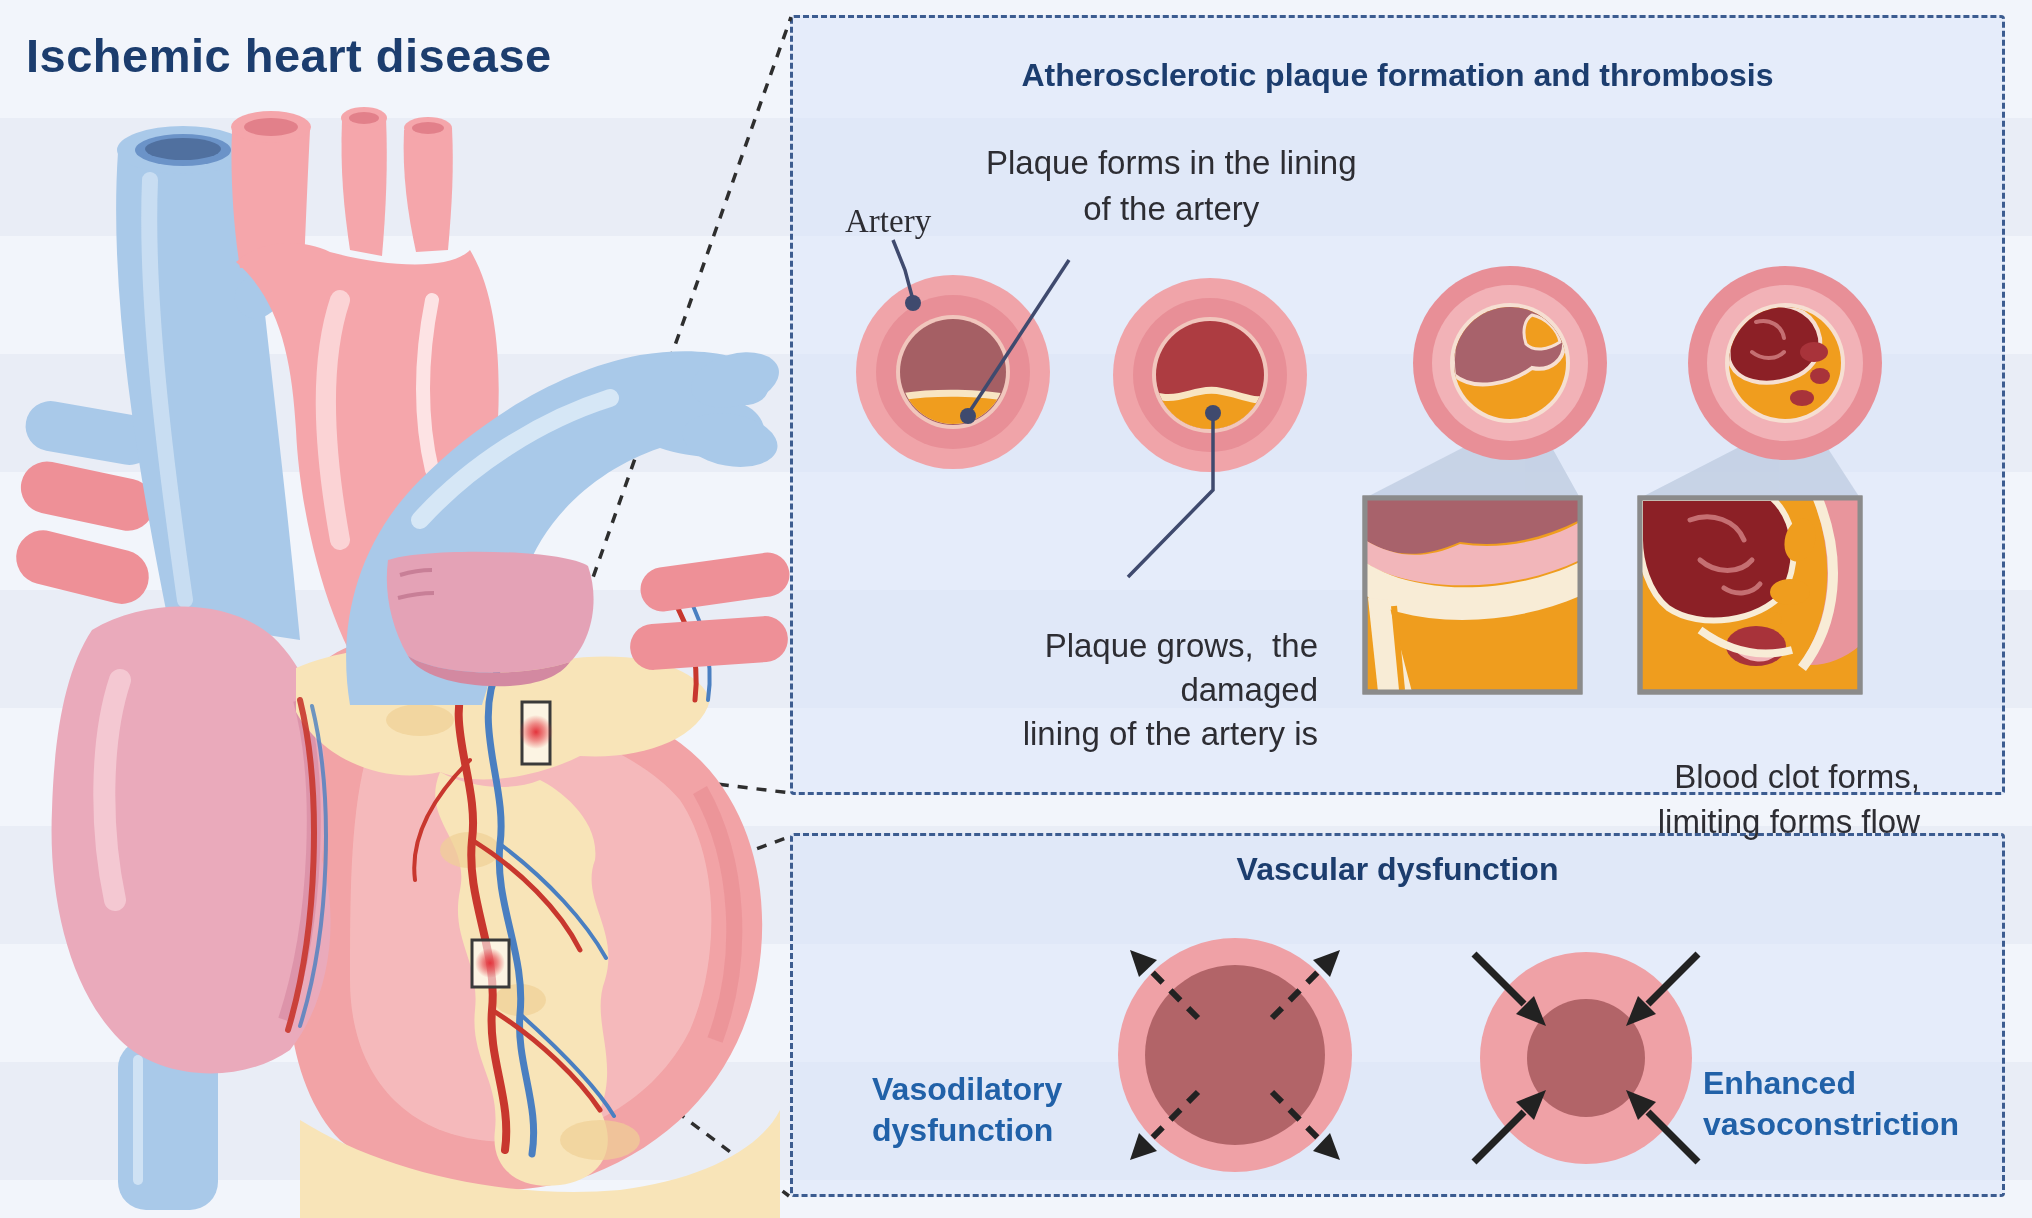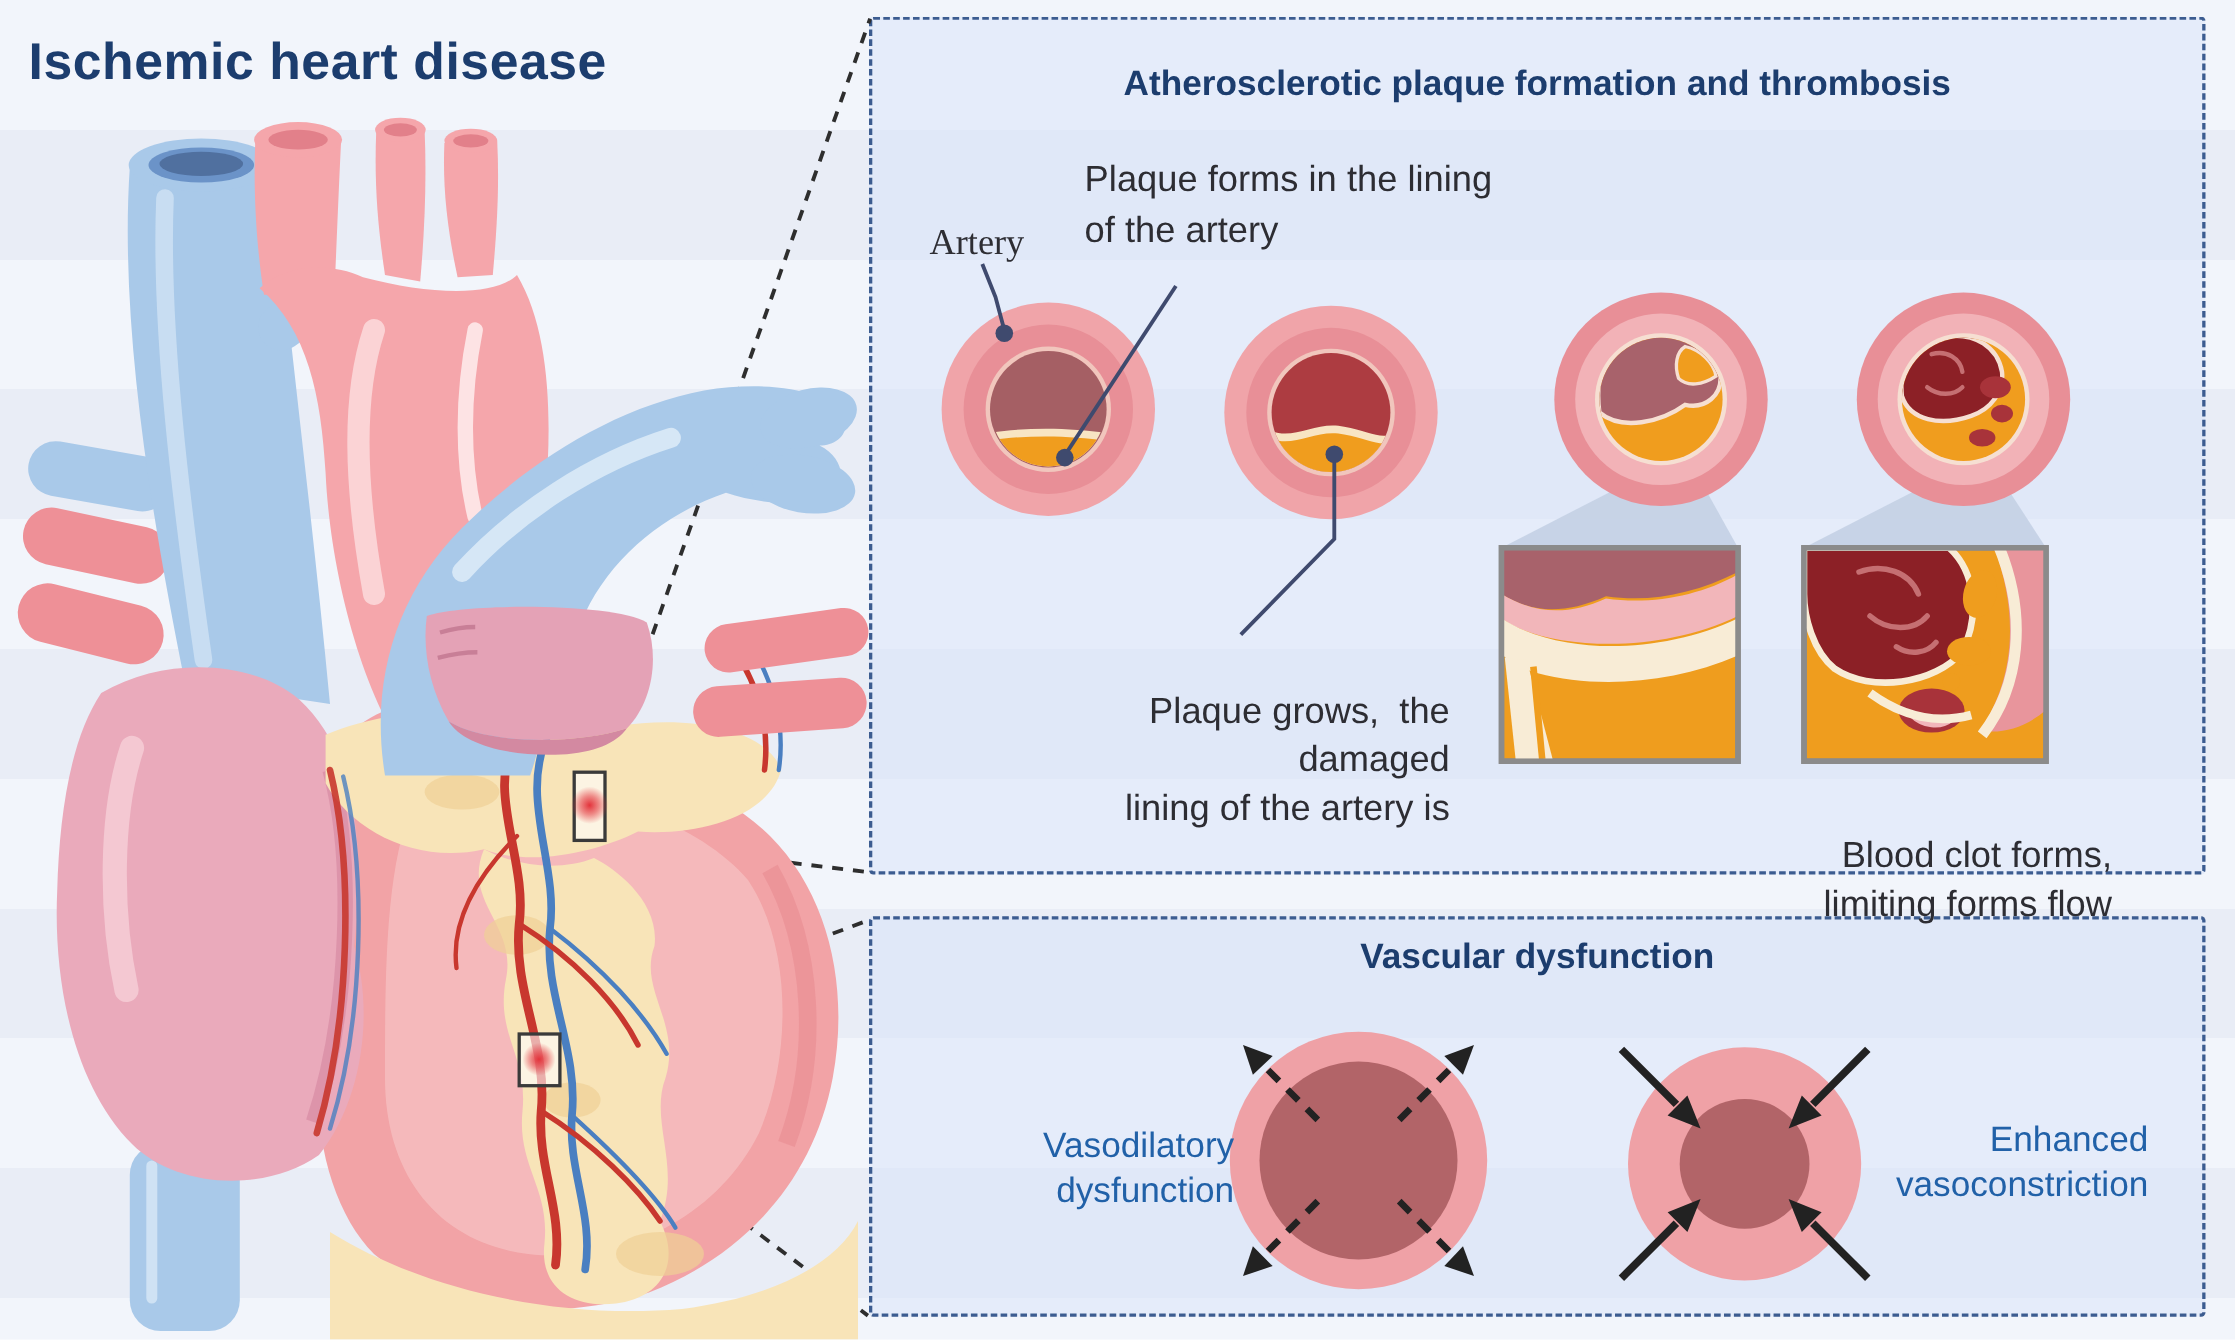--- a/index.html
+++ b/index.html
@@ -5,43 +5,43 @@
   html,body{margin:0;padding:0;}
   .canvas{
     position:relative;
     width:2032px;height:1218px;
     overflow:hidden;
     font-family:"Liberation Sans", sans-serif;
     background:repeating-linear-gradient(180deg,
       #f2f5fb 0px, #f2f5fb 118px,
       #e9edf6 118px, #e9edf6 236px);
   }
-  .abs{position:absolute;}
+  .abs{position:absolute;text-align:center;}
   .panel{
     position:absolute;
     box-sizing:border-box;
     border:3px dashed #3c5c90;
     border-radius:4px;
     background:rgba(215,228,249,0.50);
   }
   .main-title{
     left:26px;top:28px;
     font-size:47px;font-weight:bold;color:#1c3d6e;
     letter-spacing:0.5px;
   }
   .panel-title{
     text-align:center;
     font-size:32px;font-weight:bold;color:#1c3d6e;
   }
   .body-text{
     font-size:33px;color:#2d2d33;line-height:46px;
   }
   .blue-label{
-    font-size:32px;font-weight:normal;color:#2161a8;
-    text-align:right;line-height:41px;
+    font-size:32px;font-weight:bold;color:#2161a8;
+    text-align:left;line-height:41px;margin-top:48px;
   }
   .centered{text-align:right;margin-top:44px;}
   .prewrap{white-space:pre-wrap;}
   svg{display:block;}
   .overlay-svg{position:absolute;left:0;top:0;pointer-events:none;}
 </style>
 </head>
 <body>
 
 <div class="canvas">

